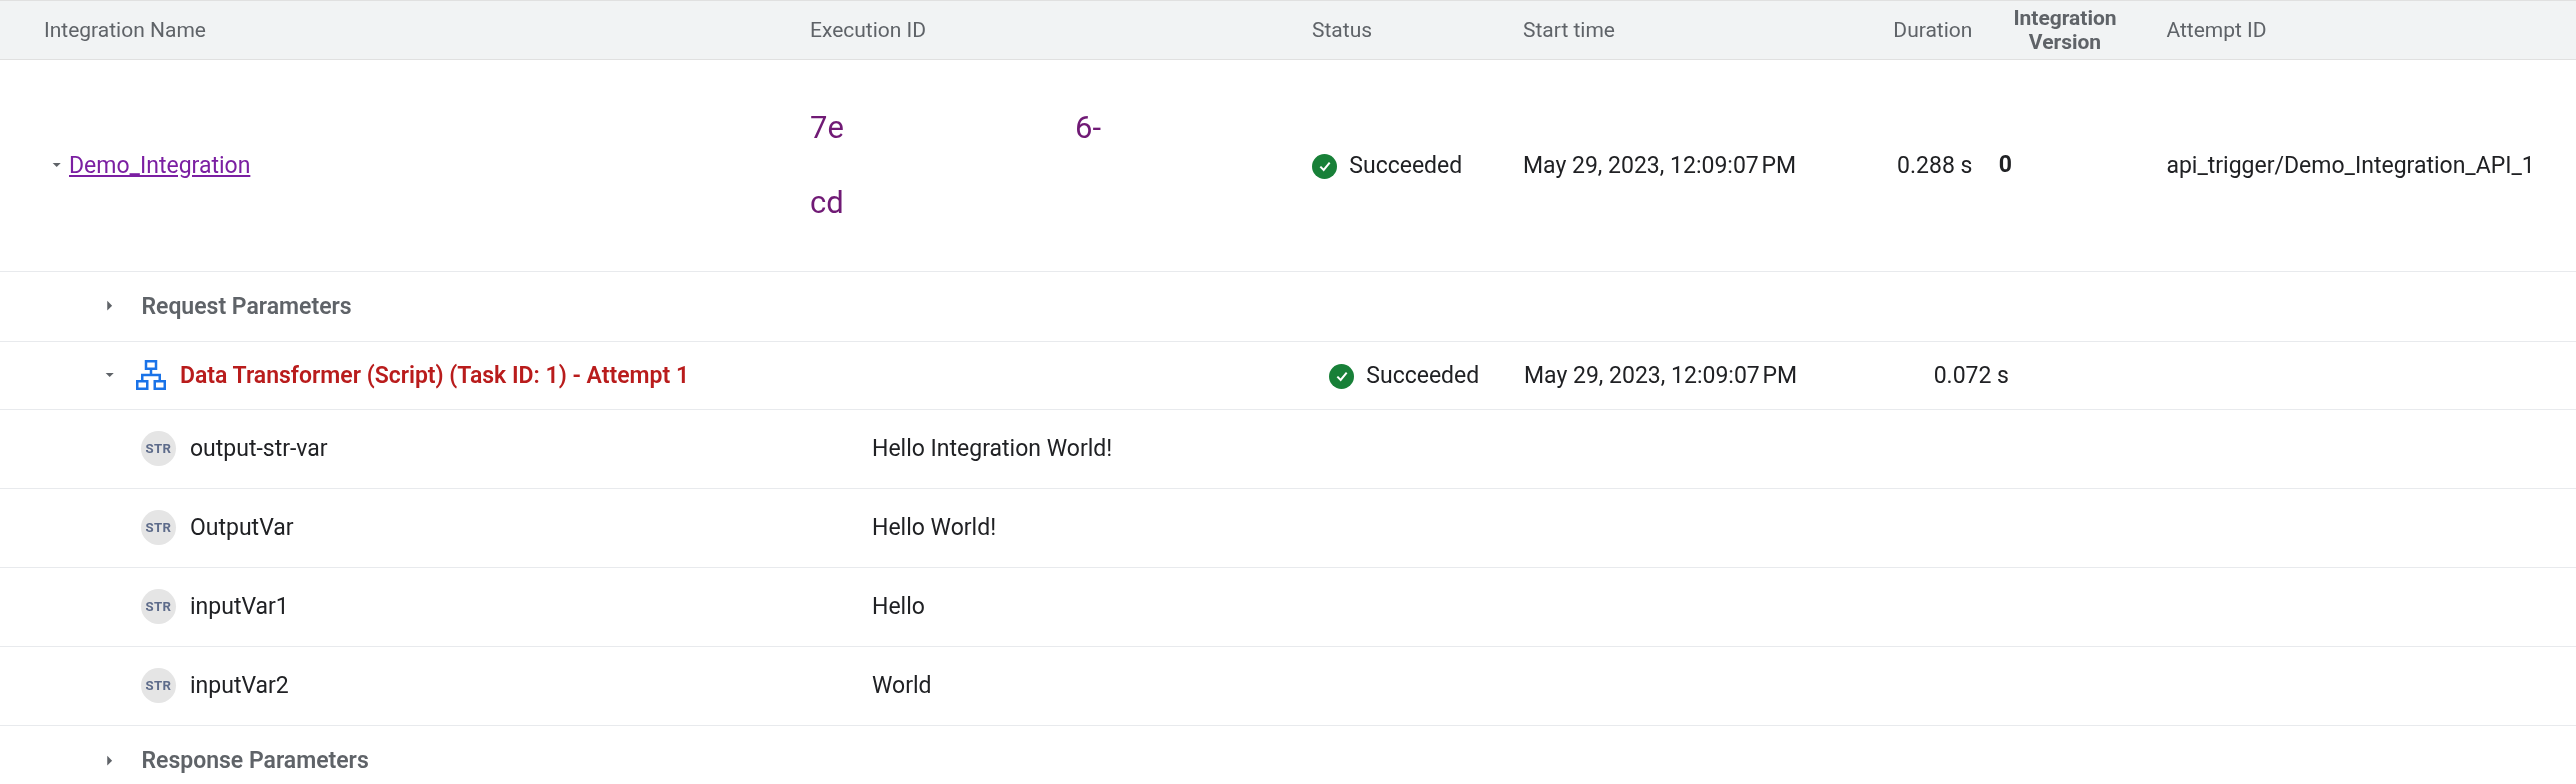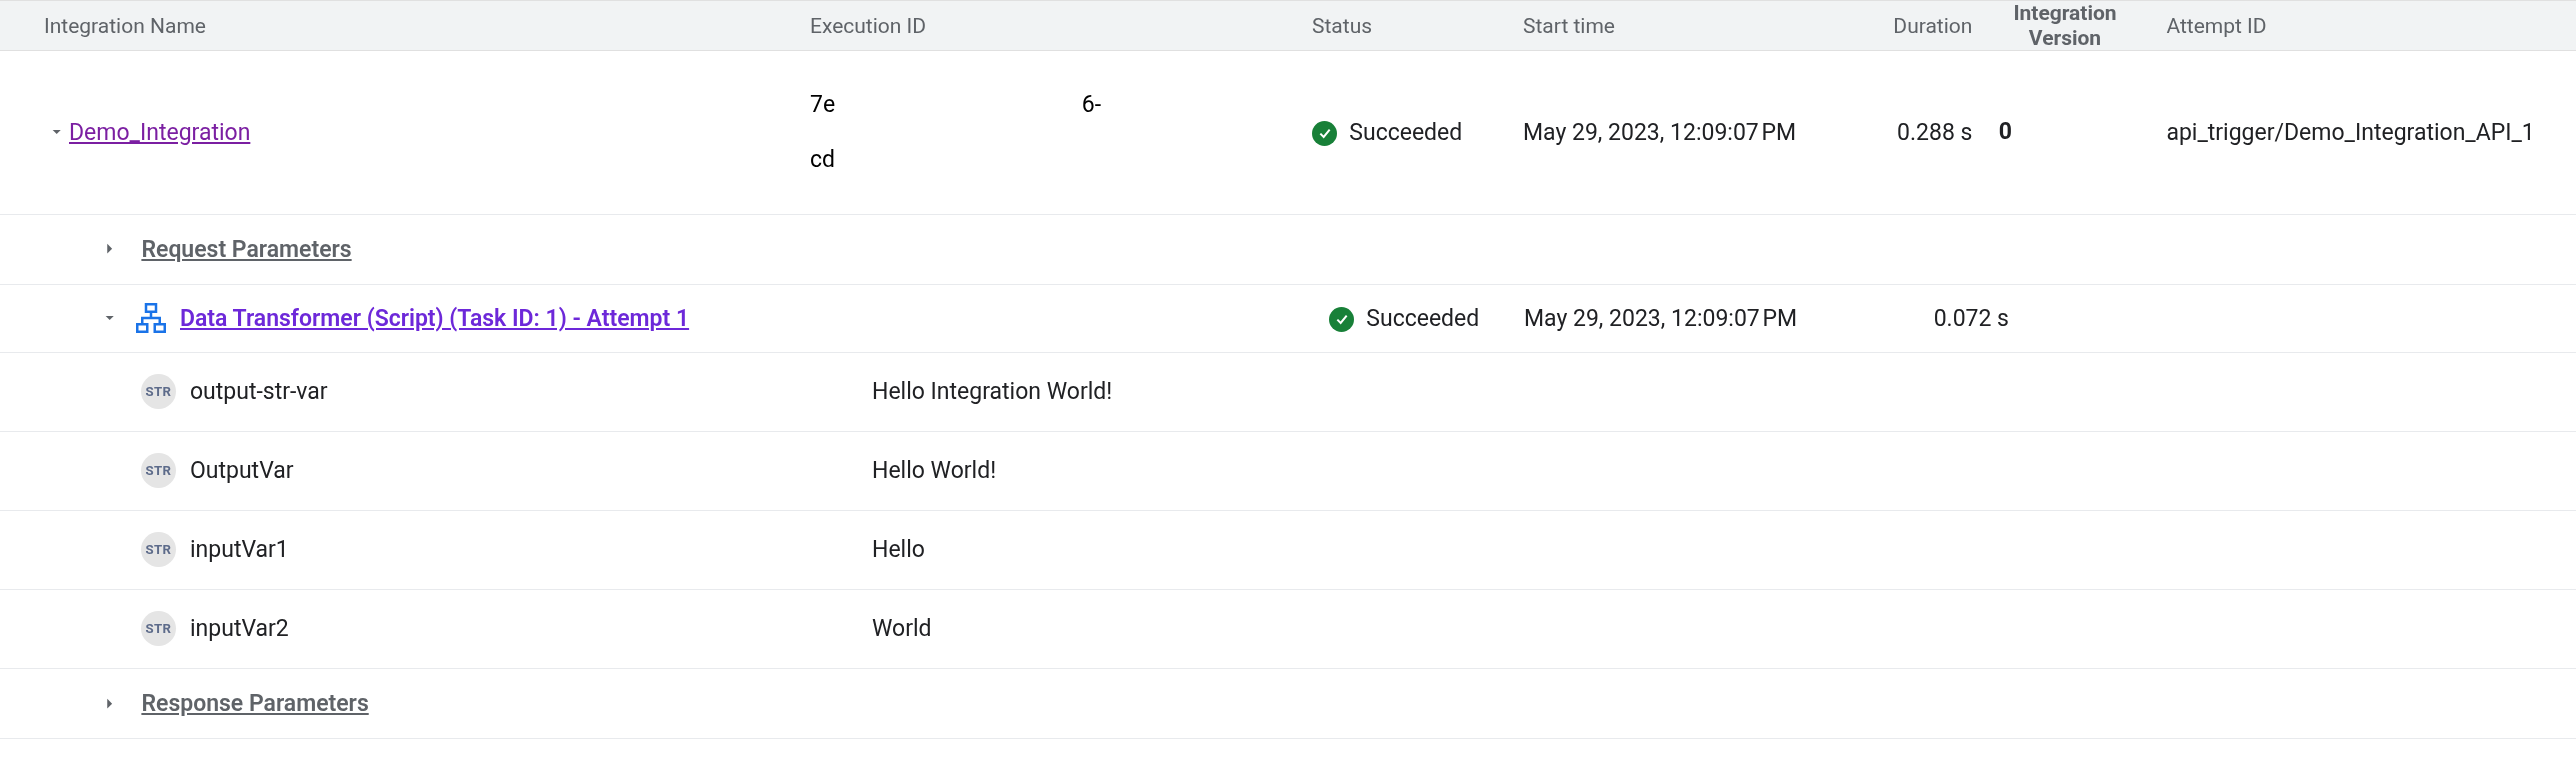--- a/index.html
+++ b/index.html
@@ -9,21 +9,21 @@
     color: #202124;
     background: #fff;
     width: 2576px;
   }
   .table-header {
     display: flex;
     align-items: center;
     background: #f1f3f4;
     border-top: 0.9px solid #e0e0e0;
     border-bottom: 0.9px solid #e0e0e0;
-    height: 51px;
+    height: 60px;
     padding: 0 0 0 44px;
     color: #5f6368;
     font-size: 21px;
   }
   .col-name { width: 766px; flex-shrink: 0; }
   .col-execid { width: 502px; flex-shrink: 0; }
   .col-status { width: 211px; flex-shrink: 0; }
   .col-start { width: 326px; flex-shrink: 0; text-align: left; }
   .col-duration { width: 141px; flex-shrink: 0; text-align: right; padding-right: 17.6px; }
   .col-version { width: 150px; flex-shrink: 0; text-align: center; line-height: 1.15; font-weight: bold; }
@@ -43,22 +43,22 @@
     width: 766px;
     flex-shrink:0;
   }
   .main-row .link {
     color: #7b1fa2;
     text-decoration: underline;
   }
 
   .exec-cell {
     width: 502px; flex-shrink:0;
-    color: #000000;
-    font-size: 23px;
+    color: #701a75;
+    font-size: 31px;
     white-space: pre-line;
     line-height: 1.2;
   }
 
   .status-cell {
     width: 211px; flex-shrink:0;
     display: flex; align-items: flex-end; gap: 12.3px;
   }
   .status-cell.indented { padding-left: 16px; }
 
@@ -82,34 +82,33 @@
     align-items: center;
     border-bottom: 0.9px solid #e8eaed;
     padding: 21px 0 21px 44px;
     font-size: 23px;
   }
   .sub-label {
     display: flex; align-items: center; gap: 19.4px;
     padding-left: 53px;
     color: #5f6368;
     font-weight: 600;
-    text-decoration: underline;
   }
 
   .task-row {
     display:flex; align-items:center;
     border-bottom:0.9px solid #e8eaed;
     padding: 17.6px 0 17.6px 44px;
     font-size:23px;
   }
   .task-name-cell {
     width: 1269px; flex-shrink:0;
     display:flex; align-items:center; gap:13px;
     padding-left: 53px;
-    color:#6d28d9; font-weight:600;text-decoration:underline;
+    color:#b91c1c; font-weight:600;
   }
   .task-icon-box {
     width: 32px; height: 32px;
     display:inline-flex; align-items:center; justify-content:center;
     flex-shrink:0;
   }
   .task-icon-box svg { width:30px; height:30px; }
 
   .var-row {
     display:flex; align-items:center;

